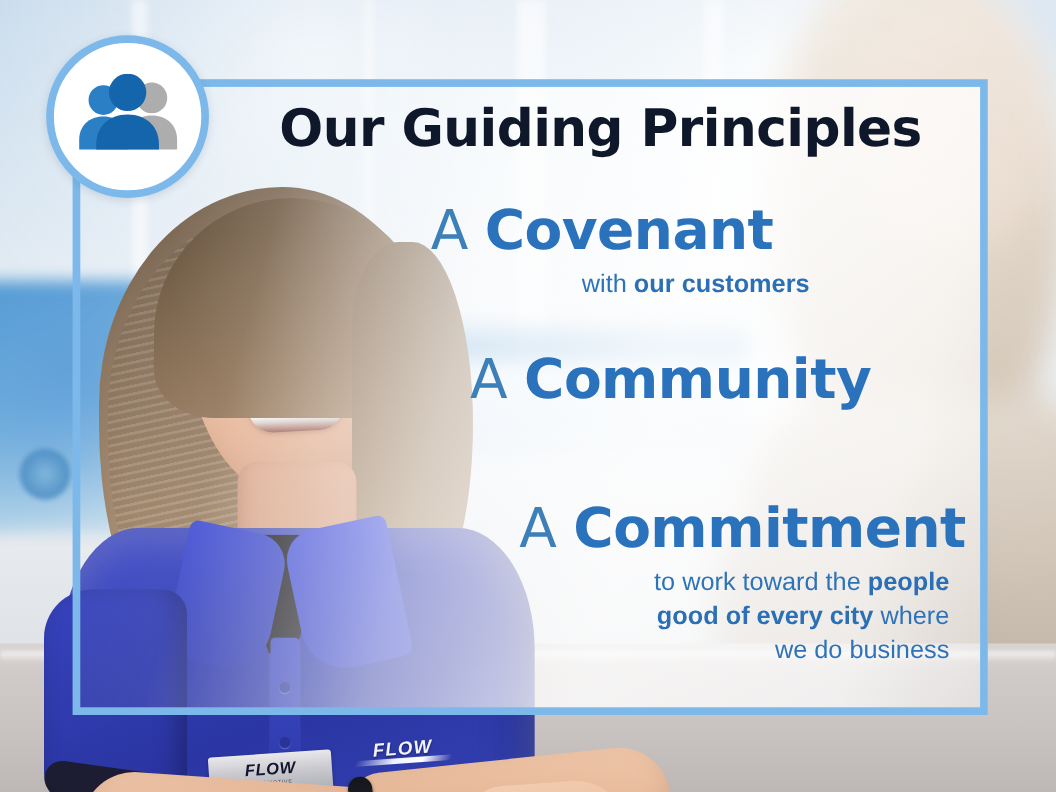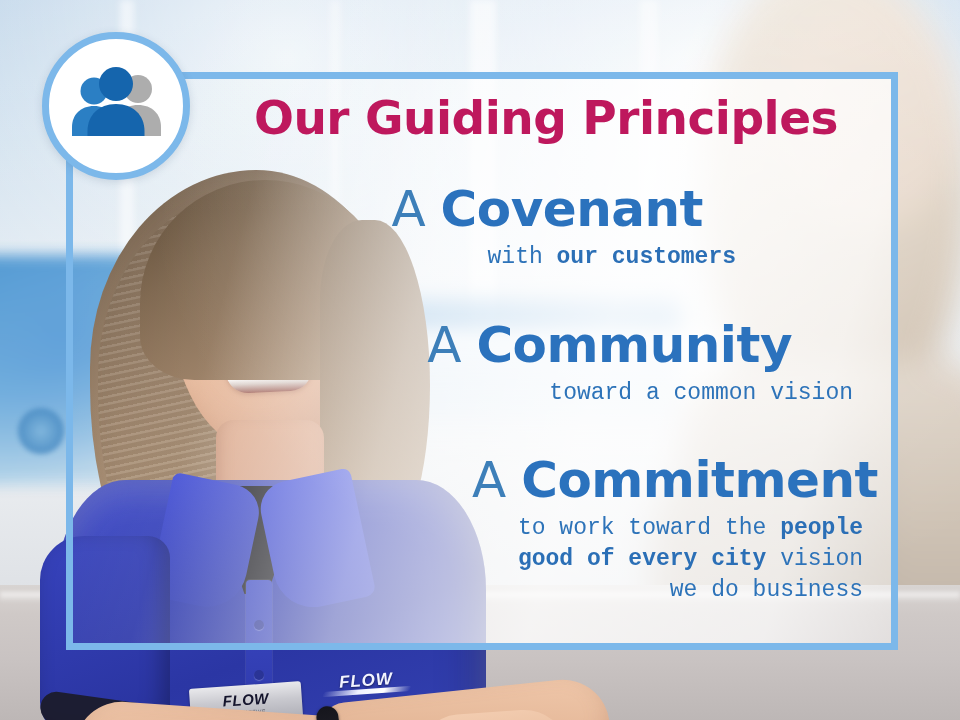--- a/index.html
+++ b/index.html
@@ -274,32 +274,32 @@
   .badge-circle svg{display:block;}
 
   
   .content{position:absolute;left:66px;top:72px;width:832px;height:578px;}
 
   .title{
     position:absolute;left:150px;top:22px;width:660px;
     text-align:center;
     font-family:"DejaVu Sans","Liberation Sans",sans-serif;
     font-weight:bold;font-size:47px;line-height:1.04;letter-spacing:-.5px;
-    color:#be185d;white-space:nowrap;
+    color:#0f172a;white-space:nowrap;
   }
 
   .block{position:absolute;width:812px;text-align:right;color:#2b72bd;}
   .block .head{
     font-family:"DejaVu Sans","Liberation Sans",sans-serif;
     font-size:50px;line-height:1.02;letter-spacing:-.5px;white-space:nowrap;
   }
   .block .head .art{font-weight:400;color:#3d7fb9;}
   .block .head .word{font-weight:bold;color:#2b72bd;text-align:center;}
   .block .sub{
-    font-family:Liberation Mono, monospace;
+    font-family:Liberation Sans, sans-serif;
     font-size:23px;line-height:1.34;font-weight:400;color:#2d73b9;
     margin-top:7px;
   }
   .block .sub b{font-weight:bold;color:#2b6fb6;}
 
   #block-covenant{top:112px;}
   #block-covenant .head{padding-right:175px;}
   #block-covenant .sub{padding-right:142px;}
 
   #block-community{top:232px;margin-top:16px;}
@@ -411,37 +411,34 @@
         </div>
       </div>
     </div>
 
     <div class="block" id="block-community">
       <div class="head">
         <span class="art">A</span>
         <span class="word"> Community</span>
       </div>
       <div class="sub">
-        <div>
-          <span>toward a common vision</span>
-        </div>
       </div>
     </div>
 
     <div class="block" id="block-commitment">
       <div class="head">
         <span class="art">A</span>
         <span class="word"> Commitment</span>
       </div>
       <div class="sub">
         <div>
           <span>to work toward the </span><b>people</b>
         </div>
         <div>
-          <b>good of every city</b><span> vision</span>
+          <b>good of every city</b><span> where</span>
         </div>
         <div>
           <span>we do business</span>
         </div>
       </div>
     </div>
 
   </div>
 </div>
 

